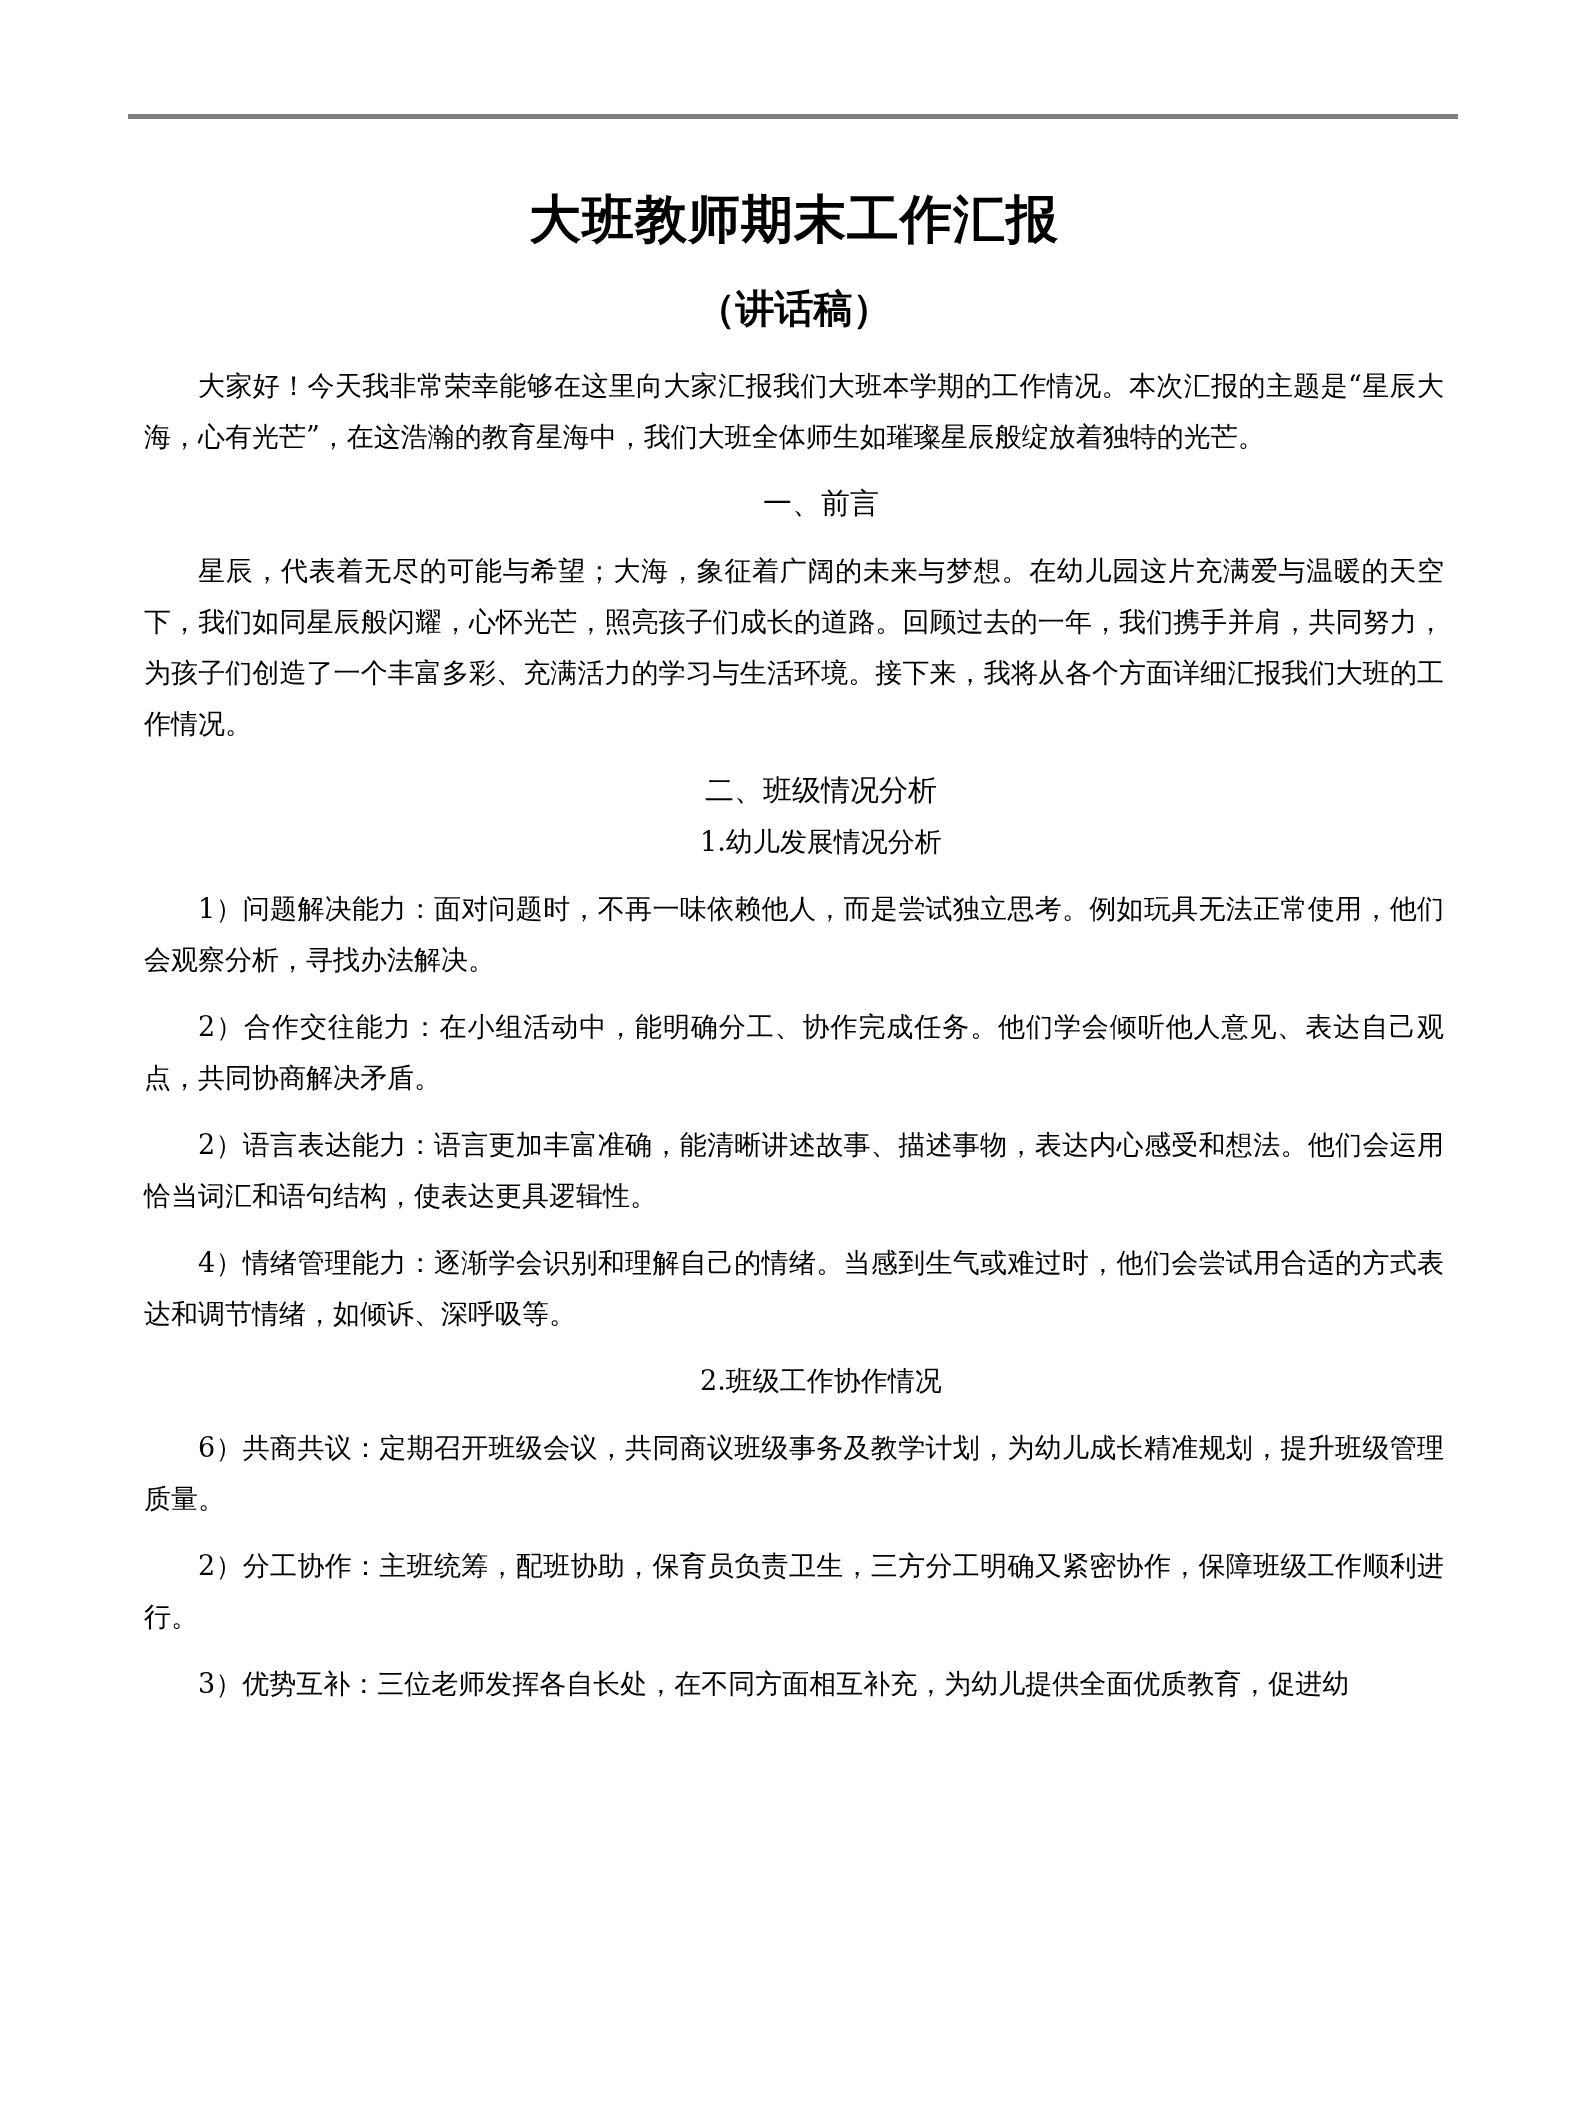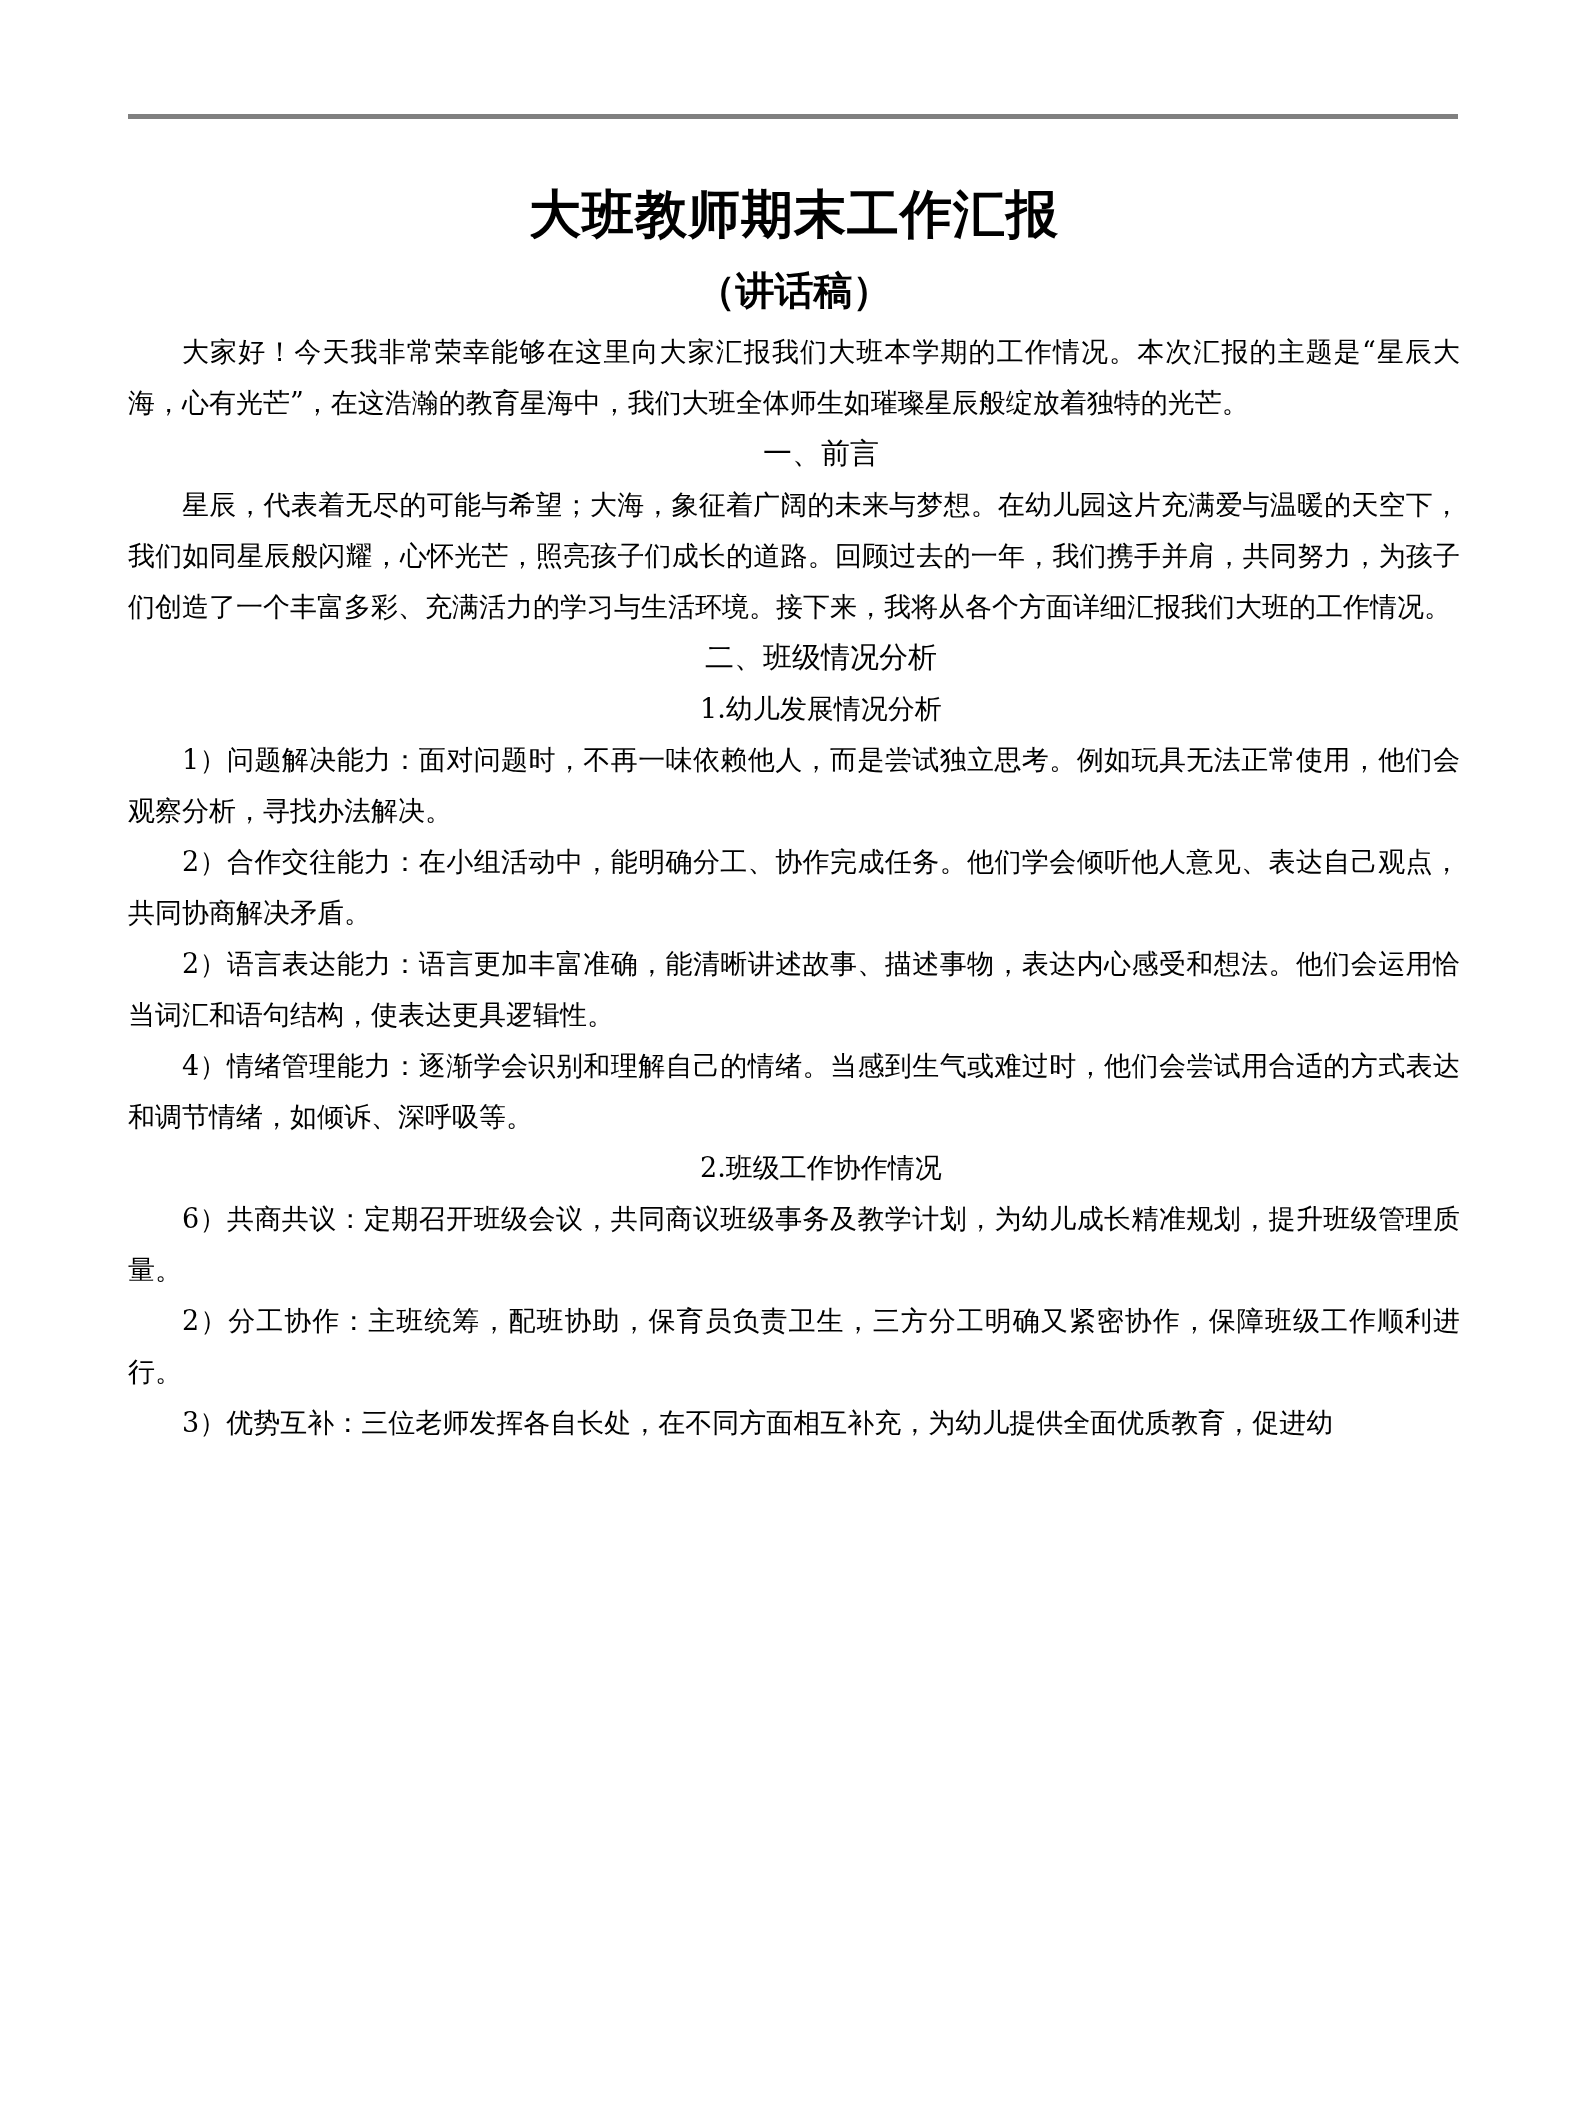--- a/index.html
+++ b/index.html
@@ -36,23 +36,23 @@
     left: 128px;
     top: 160px;
     width: 1332px;
   }
   .doc-title {
     text-align: center;
     font-size: 52px;
     font-weight: bold;
     line-height: 1.25;
     letter-spacing: 1px;
-    margin: 0;
+    margin: 9px;
     padding-top: 22px;
-    font-family: Liberation Serif, serif;
+    font-family: Liberation Mono, monospace;
   }
   .doc-subtitle {
     text-align: center;
     font-size: 39px;
     font-weight: bold;
     line-height: 1.3;
     margin: 0;
     padding-top: 18px;
     padding-bottom: 10px;
     font-family: "DejaVu Serif", "Liberation Serif", serif;
@@ -61,21 +61,21 @@
     font-size: 27px;
     line-height: 51px;
     margin: 0;
     padding-top: 40px;
     text-align: justify;
     text-justify: inter-ideograph;
   }
   p.body-para {
     font-size: 27px;
     line-height: 51px;
-    margin: 0;
+    margin: 16px;
     text-indent: 54px;
     text-align: justify;
     text-justify: inter-ideograph;
     word-break: break-all;
   }
   p.section-heading {
     font-size: 29px;
     line-height: 51px;
     margin: 0;
     text-indent: 54px;

